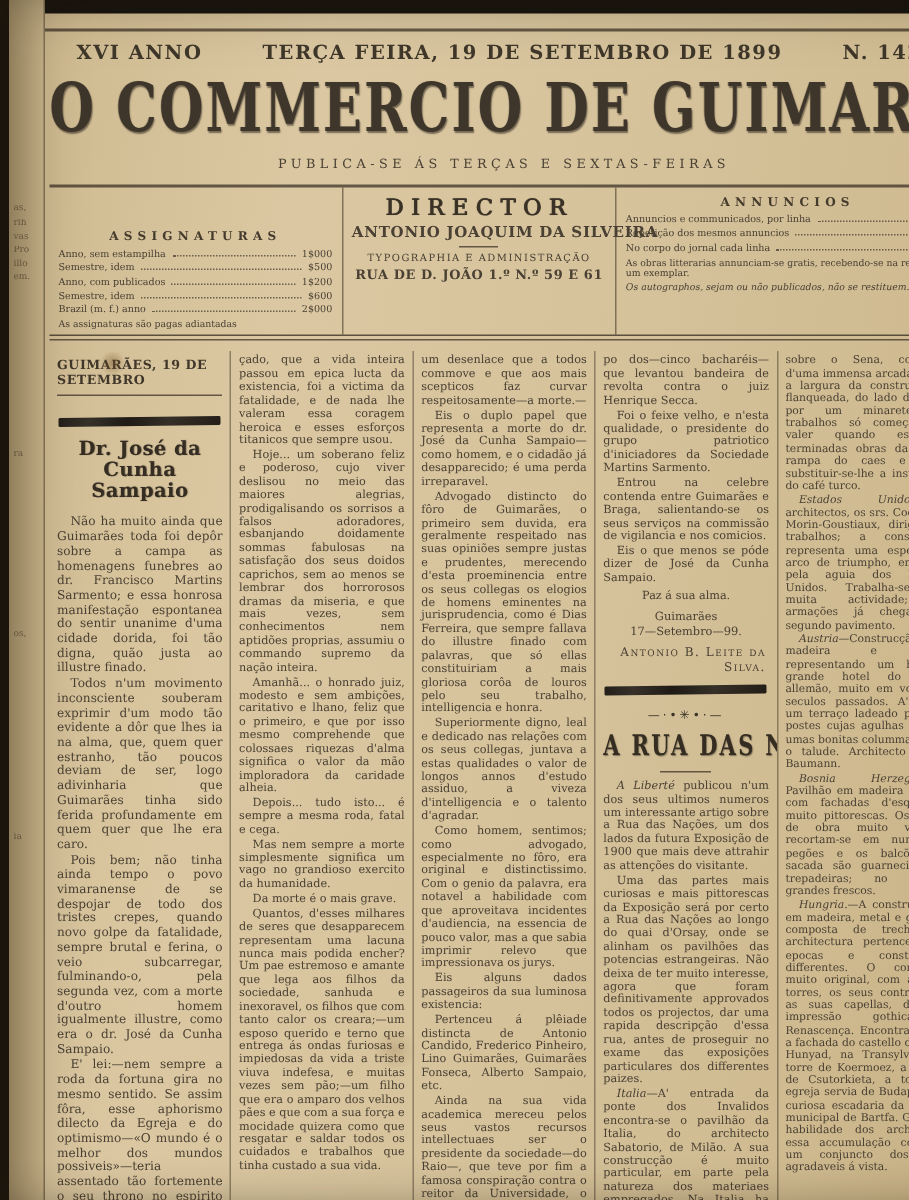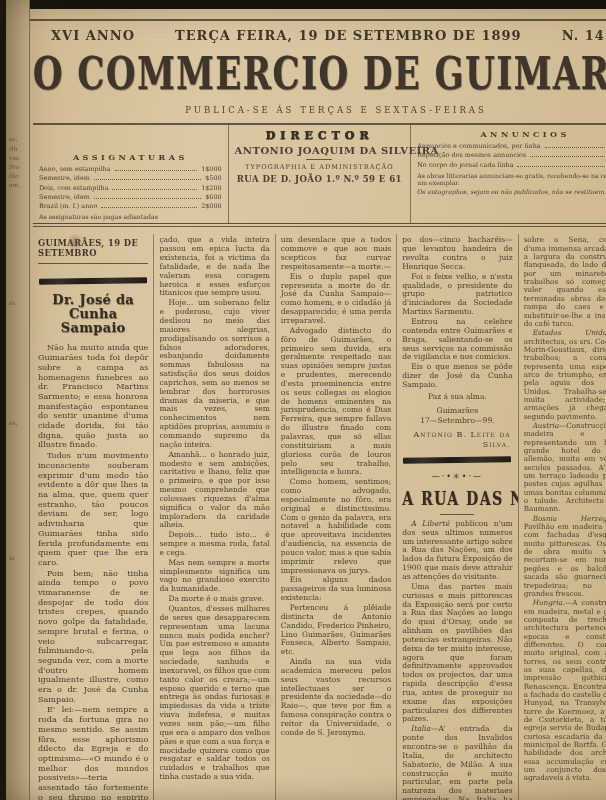--- a/index.html
+++ b/index.html
@@ -31,21 +31,21 @@
   .mcol.a{width:33%;margin-top:23px;}
   .mcol.b{width:28%;border-left:1px solid rgba(70,58,42,.6);border-right:1px solid rgba(70,58,42,.6);text-align:center;}
   .mcol.c{width:39%;}
   .mtitle{text-align:center;font-size:8px;font-weight:bold;letter-spacing:3.5px;margin-bottom:3px;color:#453b2d;}
   .mrow{display:flex;align-items:baseline;font-size:6.4px;line-height:1.45;}
   .mlab{white-space:nowrap;}
   .mdots{flex:1;border-bottom:1px dotted rgba(70,60,45,.75);margin:0 4px 2px;}
   .mval{white-space:nowrap;}
   .mnote{font-size:6.2px;margin-top:2px;}
   .mnote2{font-size:6.2px;margin-top:2px;font-style:italic;}
-  .role{font-size:11px;font-weight:bold;letter-spacing:5px;color:#3830255;
+  .role{font-size:15px;font-weight:normal;letter-spacing:5px;color:#3830255;
     color:#3a3226;text-shadow:0.7px 0 0 #3a3226,0 0.5px 0.6px rgba(40,33,25,.6);}
   .ename{font-size:10px;font-weight:bold;letter-spacing:.5px;margin-top:3px;white-space:nowrap;}
   .erule{width:26px;border-top:1px solid rgba(70,58,42,.8);margin:3px auto;}
   .etypo{font-size:6.6px;letter-spacing:1px;}
   .erua{font-size:8.6px;font-weight:bold;margin-top:3px;letter-spacing:.4px;white-space:nowrap;}
   .cols{flex:1;display:flex;overflow:hidden;margin-top:3px;}
   .col{flex:1;padding:2px 5px 0;border-right:1px solid rgba(70,58,42,.5);
     font-size:7.5px;line-height:1.18;text-align:justify;overflow:hidden;}
   .col:first-child{font-size:8.1px;line-height:1.2;}
   .col:last-child{border-right:none;font-size:7.2px;line-height:1.16;}
@@ -98,21 +98,21 @@
               <span class="mlab">Anno, sem estampilha</span>
               <span class="mdots"></span>
               <span class="mval">1$000</span>
             </div>
             <div class="mrow">
               <span class="mlab">Semestre, idem</span>
               <span class="mdots"></span>
               <span class="mval">$500</span>
             </div>
             <div class="mrow">
-              <span class="mlab">Dois, com estampilha</span>
+              <span class="mlab">Anno, com publicados</span>
               <span class="mdots"></span>
               <span class="mval">1$200</span>
             </div>
             <div class="mrow">
               <span class="mlab">Semestre, idem</span>
               <span class="mdots"></span>
               <span class="mval">$600</span>
             </div>
             <div class="mrow">
               <span class="mlab">Brazil (m. f.) anno</span>
@@ -170,20 +170,21 @@
           <div class="para">Amanhã... o honrado juiz, modesto e sem ambições, caritativo e lhano, feliz que o primeiro, e que por isso mesmo comprehende que colossaes riquezas d'alma significa o valor da mão imploradora da caridade alheia.</div>
           <div class="para">Depois... tudo isto... é sempre a mesma roda, fatal e cega.</div>
           <div class="para">Mas nem sempre a morte simplesmente significa um vago no grandioso exercito da humanidade.</div>
           <div class="para">Da morte é o mais grave.</div>
           <div class="para">Quantos, d'esses milhares de seres que desapparecem representam uma lacuna nunca mais podida encher? Um pae estremoso e amante que lega aos filhos da sociedade, sanhuda e inexoravel, os filhos que com tanto calor os creara;—um esposo querido e terno que entrega ás ondas furiosas e impiedosas da vida a triste viuva indefesa, e muitas vezes sem pão;—um filho que era o amparo dos velhos pães e que com a sua força e mocidade quizera como que resgatar e saldar todos os cuidados e trabalhos que tinha custado a sua vida.</div>
         </div>
         <div class="col">
           <div class="para cont">um desenlace que a todos commove e que aos mais scepticos faz curvar respeitosamente—a morte.—</div>
           <div class="para">Eis o duplo papel que representa a morte do dr. José da Cunha Sampaio—como homem, e o cidadão já desapparecido; é uma perda irreparavel.</div>
           <div class="para">Advogado distincto do fôro de Guimarães, o primeiro sem duvida, era geralmente respeitado nas suas opiniões sempre justas e prudentes, merecendo d'esta proeminencia entre os seus collegas os elogios de homens eminentes na jurisprudencia, como é Dias Ferreira, que sempre fallava do illustre finado com palavras, que só ellas constituiriam a mais gloriosa corôa de louros pelo seu trabalho, intelligencia e honra.</div>
+          <div class="para">Superiormente digno, leal e dedicado nas relações com os seus collegas, juntava a estas qualidades o valor de longos annos d'estudo assiduo, a viveza d'intelligencia e o talento d'agradar.</div>
           <div class="para">Como homem, sentimos; como advogado, especialmente no fôro, era original e distinctissimo. Com o genio da palavra, era notavel a habilidade com que aproveitava incidentes d'audiencia, na essencia de pouco valor, mas a que sabia imprimir relevo que impressionava os jurys.</div>
           <div class="para">Eis alguns dados passageiros da sua luminosa existencia:</div>
           <div class="para">Pertenceu á plêiade distincta de Antonio Candido, Frederico Pinheiro, Lino Guimarães, Guimarães Fonseca, Alberto Sampaio, etc.</div>
           <div class="para">Ainda na sua vida academica mereceu pelos seus vastos recursos intellectuaes ser o presidente da sociedade—do Raio—, que teve por fim a famosa conspiração contra o reitor da Universidade, o conde de S. Jeronymo.</div>
         </div>
         <div class="col">
           <div class="para cont">po dos—cinco bacharéis—que levantou bandeira de revolta contra o juiz Henrique Secca.</div>
           <div class="para">Foi o feixe velho, e n'esta qualidade, o presidente do grupo patriotico d'iniciadores da Sociedade Martins Sarmento.</div>
           <div class="para">Entrou na celebre contenda entre Guimarães e Braga, salientando-se os seus serviços na commissão de vigilancia e nos comicios.</div>
           <div class="para">Eis o que menos se póde dizer de José da Cunha Sampaio.</div>

